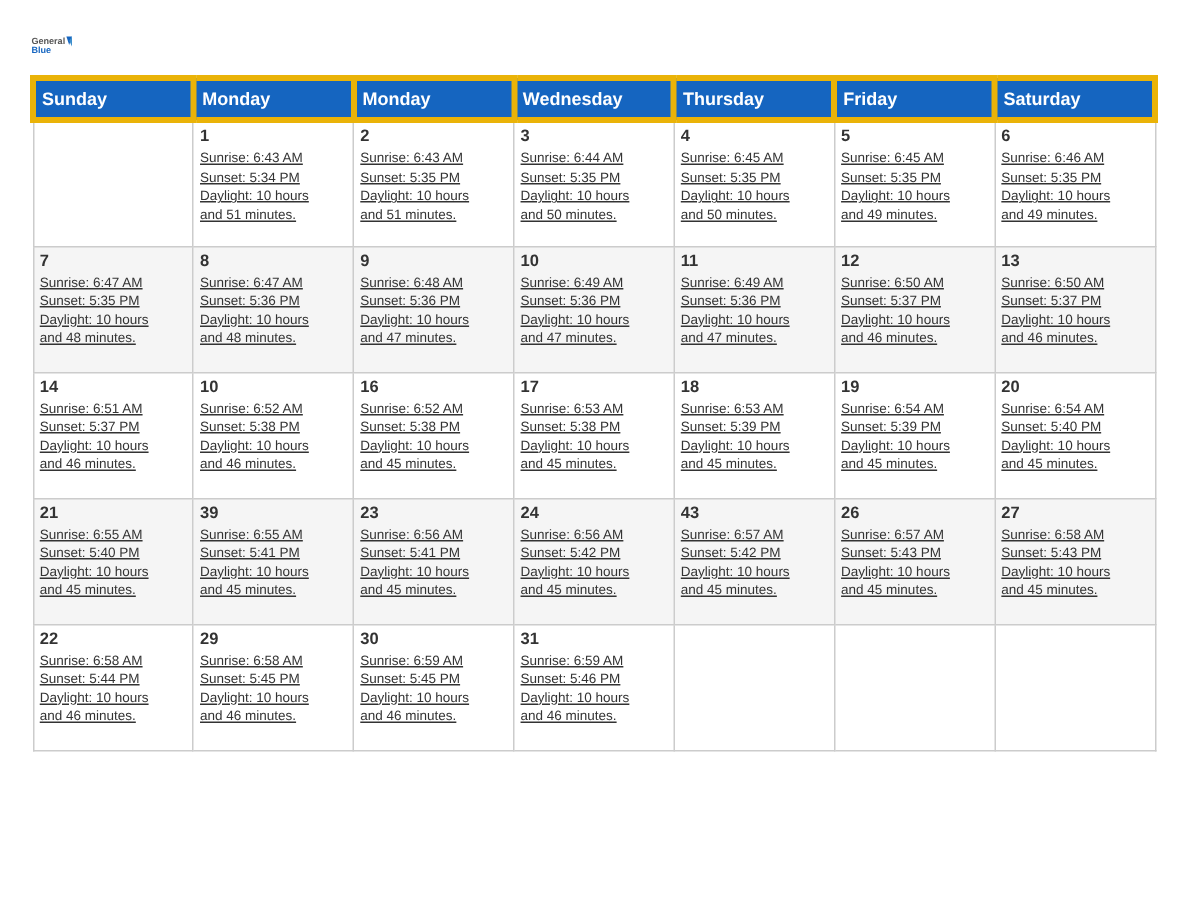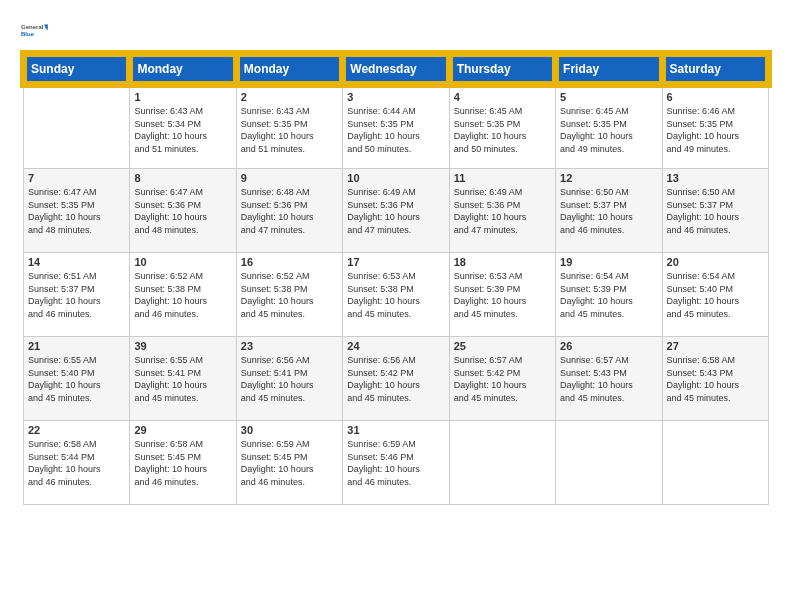--- a/index.html
+++ b/index.html
@@ -45,40 +45,41 @@
       border-collapse: collapse;
       table-layout: fixed;
     }
     thead tr th {
       background: #1565c0;
       color: #fff;
       font-size: 12px;
       font-weight: bold;
       padding: 5px 4px;
       text-align: left;
-      border: 7px solid #eab308;
+      border: 4px solid #eab308;
     }
     tbody tr td {
       border: 1px solid #ccc;
       vertical-align: top;
       padding: 3px 4px;
       font-size: 9.5px;
       color: #333;
       height: 84px;
     }
     .day-number {
       font-size: 11px;
       font-weight: bold;
       display: block;
       margin-bottom: 2px;
     }
     .day-info {
       font-size: 9px;
       line-height: 1.4;
       color: #333;
+      text-decoration: underline;
     }
     .empty-cell {
       background: #f9f9f9;
     }
     tbody tr:nth-child(odd) td {
       background: #fff;
     }
     tbody tr:nth-child(even) td {
       background: #f5f5f5;
     }
@@ -218,21 +219,21 @@
           </td>
           <td>
             <span class="day-number">23</span>
             <div class="day-info">Sunrise: 6:56 AM<br>Sunset: 5:41 PM<br>Daylight: 10 hours<br>and 45 minutes.</div>
           </td>
           <td>
             <span class="day-number">24</span>
             <div class="day-info">Sunrise: 6:56 AM<br>Sunset: 5:42 PM<br>Daylight: 10 hours<br>and 45 minutes.</div>
           </td>
           <td>
-            <span class="day-number">25</span>
+            <span class="day-number">43</span>
             <div class="day-info">Sunrise: 6:57 AM<br>Sunset: 5:42 PM<br>Daylight: 10 hours<br>and 45 minutes.</div>
           </td>
           <td>
             <span class="day-number">26</span>
             <div class="day-info">Sunrise: 6:57 AM<br>Sunset: 5:43 PM<br>Daylight: 10 hours<br>and 45 minutes.</div>
           </td>
           <td>
             <span class="day-number">27</span>
             <div class="day-info">Sunrise: 6:58 AM<br>Sunset: 5:43 PM<br>Daylight: 10 hours<br>and 45 minutes.</div>
           </td>

